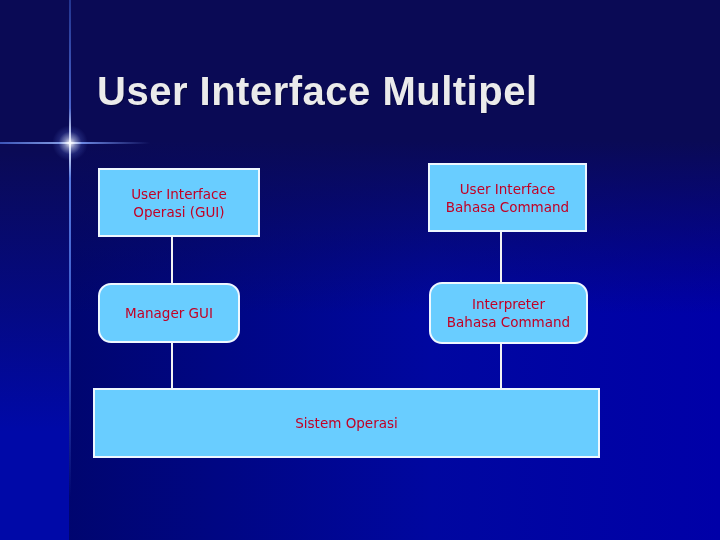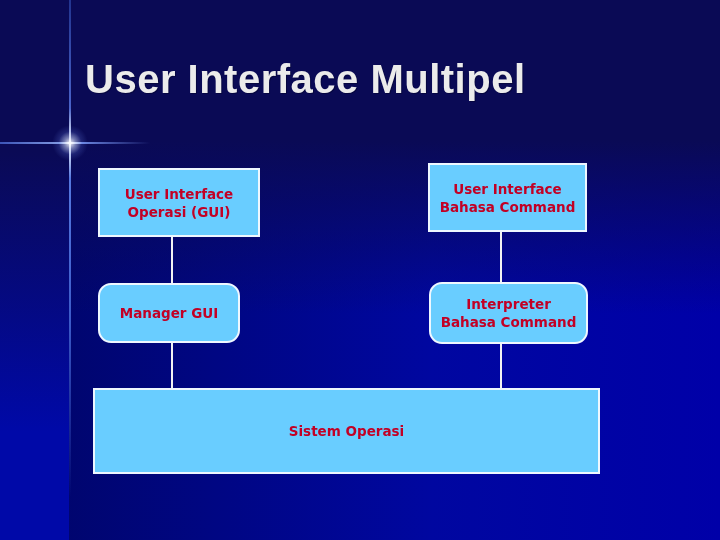--- a/index.html
+++ b/index.html
@@ -51,53 +51,53 @@
     left: 52px; top: 125px;
     width: 36px; height: 36px;
     background: radial-gradient(circle,
       rgba(255,255,255,0.95) 0%, rgba(205,218,255,0.55) 22%,
       rgba(120,150,255,0.18) 45%, rgba(120,150,255,0) 70%);
   }
 
   .title {
     position: absolute;
     left: 85px; top: 57px;
-    margin: 0;
+    margin: 12px;
     font-family: "Liberation Sans", sans-serif;
     font-size: 40px;
     font-weight: bold;
     letter-spacing: 0.5px;
     color: #ebebeb;
     text-shadow: 1px 1px 0 rgba(5,5,50,0.6);
     white-space: nowrap;
   }
 
   .node {
     position: absolute;
     box-sizing: border-box;
     background: #69cdff;
     border: 2px solid #eef7ff;
     color: #c20025;
     font-family: "DejaVu Sans", sans-serif;
     font-size: 13.5px;
-    font-weight: bold;
+    font-weight: normal;
     line-height: 18px;
     display: flex;
     flex-direction: column;
     align-items: center;
     justify-content: center;
     text-align: left;
   }
   .node.rounded { border-radius: 13px; }
 
   #node-gui         { left: 98px;  top: 168px; width: 162px; height: 69px; }
   #node-cli         { left: 428px; top: 163px; width: 159px; height: 69px; }
   #node-manager     { left: 98px;  top: 283px; width: 142px; height: 60px; }
   #node-interpreter { left: 429px; top: 282px; width: 159px; height: 62px; }
-  #node-os          { left: 93px;  top: 388px; width: 507px; height: 86px; }
+  #node-os          { left: 93px;  top: 388px; width: 507px; height: 70px; }
 
   .connector {
     position: absolute;
     width: 2px;
     background: #f2f2f2;
   }
   #conn-l1 { left: 171px; top: 237px; height: 46px; }
   #conn-l2 { left: 171px; top: 343px; height: 45px; }
   #conn-r1 { left: 500px; top: 232px; height: 50px; }
   #conn-r2 { left: 500px; top: 344px; height: 44px; }

